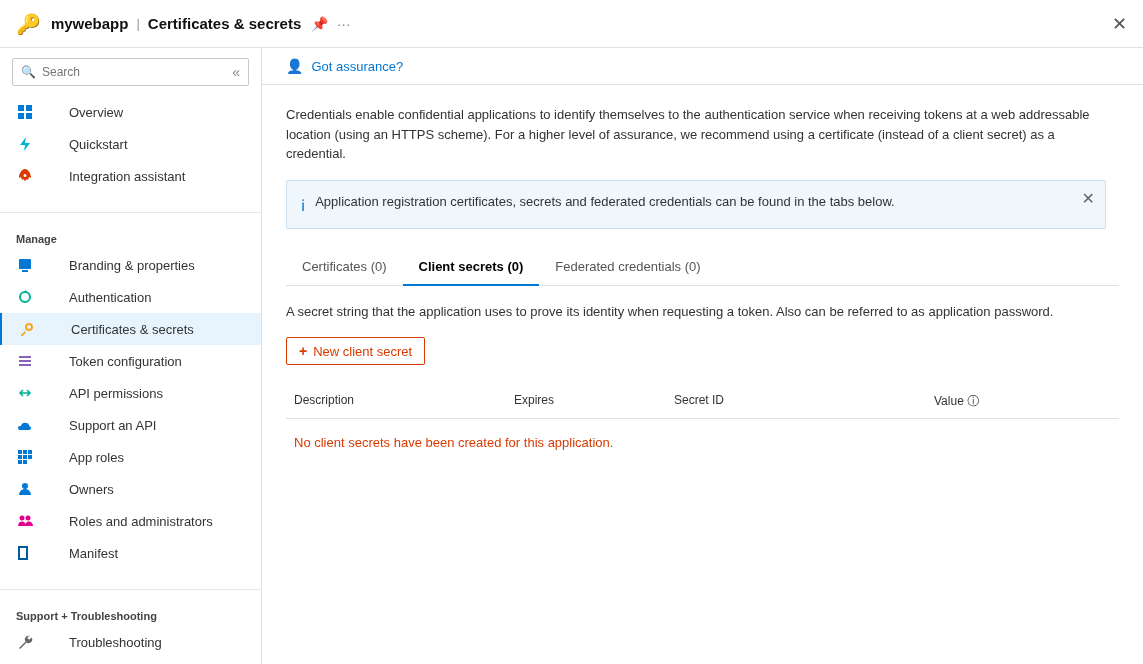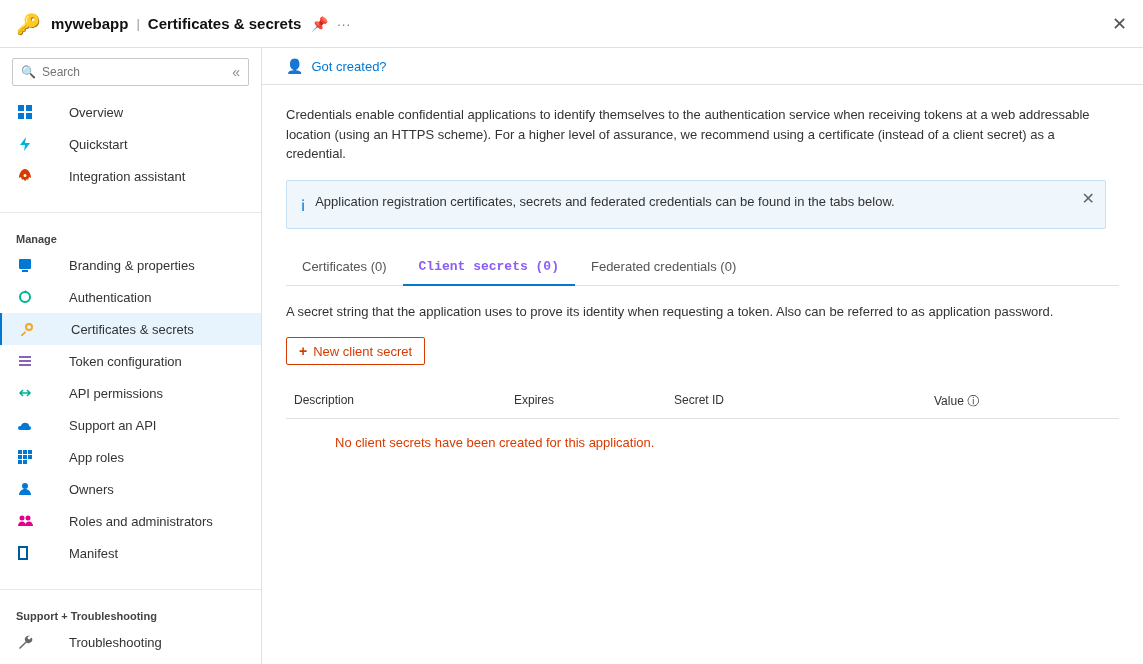--- a/index.html
+++ b/index.html
@@ -77,38 +77,38 @@
     .info-banner-close {
       position: absolute; right: 10px; top: 8px; color: #666;
       cursor: pointer; font-size: 16px;
     }
 
     .tabs { display: flex; border-bottom: 1px solid #e0e0e0; margin-bottom: 16px; }
     .tab {
       padding: 10px 16px; font-size: 13px; color: #555; cursor: pointer;
       border-bottom: 2px solid transparent; margin-bottom: -1px;
     }
-    .tab.active { color: #8b5cf6; border-bottom-color: #0078d4; font-weight: 600; font-family: Liberation Mono, monospace; }
+    .tab.active { color: #000000; border-bottom-color: #0078d4; font-weight: 600; }
 
     .tab-description { font-size: 13px; color: #333; margin-bottom: 16px; max-width: 820px; line-height: 1.5; }
 
     .new-secret-btn {
       display: inline-flex; align-items: center; padding: 5px 12px;
       border: 1px solid #d83b01; color: #d83b01; background: #fff;
       font-size: 13px; cursor: pointer; border-radius: 2px; margin-bottom: 20px;
     }
     .new-secret-btn-icon { margin-right: 6px; font-size: 14px; font-weight: bold; }
 
     .table-header {
       display: grid; grid-template-columns: 220px 160px 260px 1fr;
       border-bottom: 1px solid #e0e0e0; padding: 8px 0;
     }
     .table-header-cell { font-size: 12px; font-weight: 400; color: #333; padding: 0 8px; }
 
-    .empty-message { font-size: 13px; color: #d83b01; padding: 16px 8px; margin-left: 41px; }
+    .empty-message { font-size: 13px; color: #d83b01; padding: 16px 8px; }
 
     
     .icon-blue { color: #0078d4; }
     .icon-orange { color: #f5a623; }
     .icon-teal { color: #00b294; }
     .icon-purple { color: #8764b8; }
     .icon-red { color: #d83b01; }
     .icon-pink { color: #e3008c; }
     .icon-cyan { color: #00b4d8; }
     .icon-gray { color: #666; }
@@ -288,21 +288,21 @@
       </span>
       <span class="sidebar-item-label">New support request</span>
     </div>
 
   </div>
 
   <div class="main">
 
     <div class="feedback-bar">
       <span class="feedback-icon">👤</span>
-      <a class="feedback-link">Got created?</a>
+      <a class="feedback-link">Got assurance?</a>
     </div>
 
     <div class="main-content">
 
       
       <p class="description-text">
         <span>Credentials enable confidential applications to identify themselves to the authentication service when receiving tokens at a web addressable location (using an HTTPS scheme). For a higher level of assurance, we recommend using a certificate (instead of a client secret) as a credential.</span>
       </p>
 
       

